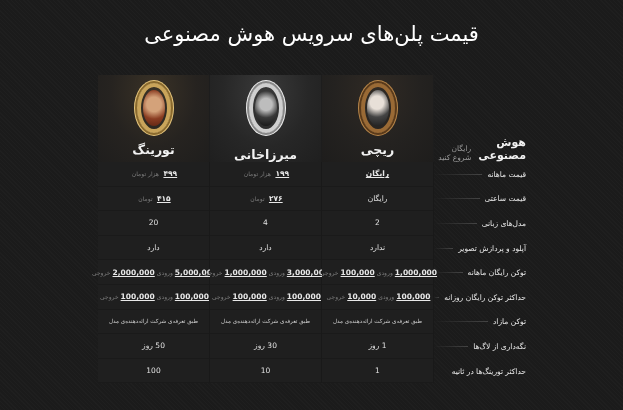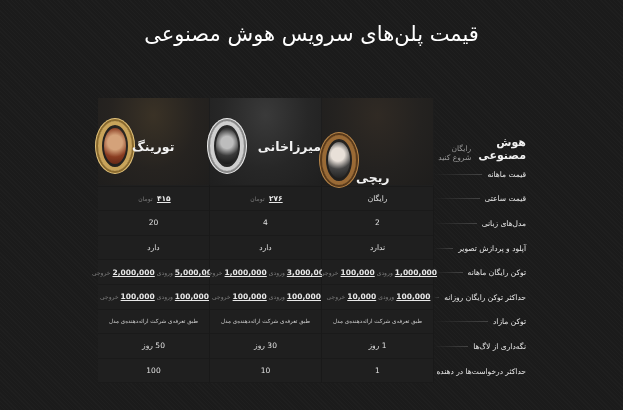--- a/index.html
+++ b/index.html
@@ -17,27 +17,26 @@
     text-align: center; font-size: 21px; font-weight: normal; color: #ffffff;
     letter-spacing: 0.2px;
   }
   .pricing {
     position: absolute; left: 98px; top: 75px; width: 430px;
     direction: ltr;
   }
   .header-row { display: flex; height: 87px; }
   .plan-col {
     width: 112px; height: 87px; position: relative;
-    display: flex; flex-direction: row; align-items: center;
+    display: flex; flex-direction: column; align-items: center;
     border-right: 1px solid #1d1d1d;
-    margin-top: 23px;
   }
   .plan-col.turing { background: radial-gradient(ellipse at 50% 20%, #3a3226 0%, #262320 55%, #1f1e1d 100%); }
   .plan-col.mirza  { background: radial-gradient(ellipse at 50% 20%, #3a3a3a 0%, #272727 55%, #1f1f1f 100%); justify-content: space-between; }
-  .plan-col.ritchie{ background: radial-gradient(ellipse at 50% 20%, #302a24 0%, #242220 55%, #1e1d1c 100%); align-items: flex-end; }
+  .plan-col.ritchie{ background: radial-gradient(ellipse at 50% 20%, #302a24 0%, #242220 55%, #1e1d1c 100%); }
   .portrait {
     margin-top: 8px; width: 34px; height: 50px; border-radius: 50%;
     display: flex; align-items: center; justify-content: center;
   }
   .portrait .frame {
     width: 34px; height: 50px; border-radius: 50%;
     border: 4px solid; display: flex; align-items: center; justify-content: center;
   }
   .portrait .face { width: 22px; height: 36px; border-radius: 50%; }
   .turing .frame { border-color: #c9a45a; box-shadow: 0 0 0 2px #8a6a2e, 0 0 0 3px #e4c47c; }
@@ -223,16 +222,16 @@
         <span>نگه‌داری از لاگ‌ها</span>
         <span class="line"></span>
       </div>
   </div>
 
   <div class="row">
     <div class="cell">100</div>
     <div class="cell">10</div>
     <div class="cell">1</div>
     <div class="row-label">
-        <span>حداکثر درخواست‌ها در دهنده</span>
+        <span>حداکثر تورینگ‌ها در ثانیه</span>
       </div>
   </div>
 </div>
 
 </body></html>

